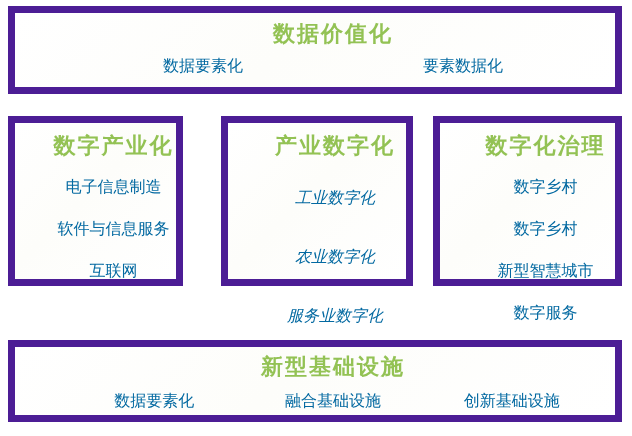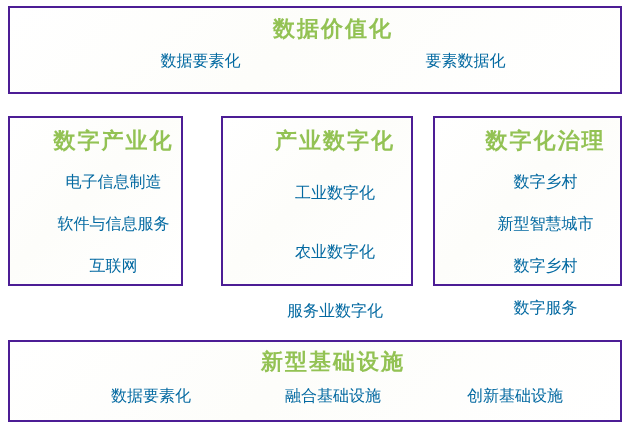--- a/index.html
+++ b/index.html
@@ -16,21 +16,21 @@
   #diagram {
     position: relative;
     width: 632px;
     height: 436px;
     background: #ffffff;
     box-sizing: border-box;
   }
   .panel {
     position: absolute;
     background: #fdfdfb;
-    border: 2px solid #4c1d95;
+    border: 7px solid #4c1d95;
     box-sizing: border-box;
     padding-left: 36px;
   }
   
   .panel::after {
     content: "";
     position: absolute;
     left: 0; top: 0; right: 0; bottom: 0;
     background: linear-gradient(135deg, #ffffff 0%, #fdfdfa 45%, #ffffff 100%);
     z-index: 0;
@@ -82,21 +82,21 @@
   #panel-governance      { left: 433px; width: 189px; }
 
   .mid .panel-title { margin-top: 11px; }
   .mid .items {
     margin-top: 19px;
     display: flex;
     flex-direction: column;
   }
   #panel-digital-industry .items .item { margin-bottom: 21px; }
   #panel-industry-digital .items { margin-top: 30px; }
-  #panel-industry-digital .items .item { margin-bottom: 38px; }
+  #panel-industry-digital .items .item { margin-bottom: 38px; font-style: italic; }
   #panel-governance .items .item { margin-bottom: 21px; }
 
   
   #panel-infra {
     left: 8px;
     top: 340px;
     width: 614px;
     height: 82px;
   }
   #panel-infra .panel-title { margin-top: 8px; }
@@ -135,22 +135,22 @@
       <div class="item">工业数字化</div>
       <div class="item">农业数字化</div>
       <div class="item">服务业数字化</div>
     </div>
   </div>
 
   <div class="panel mid" id="panel-governance">
     <div class="panel-title">数字化治理</div>
     <div class="items">
       <div class="item">数字乡村</div>
+      <div class="item">数字乡村</div>
       <div class="item">新型智慧城市</div>
-      <div class="item">数字乡村</div>
       <div class="item">数字服务</div>
     </div>
   </div>
 
   <div class="panel" id="panel-infra">
     <div class="panel-title">新型基础设施</div>
     <div class="row">
       <div class="item">数据要素化</div>
       <div class="item">融合基础设施</div>
       <div class="item">创新基础设施</div>

